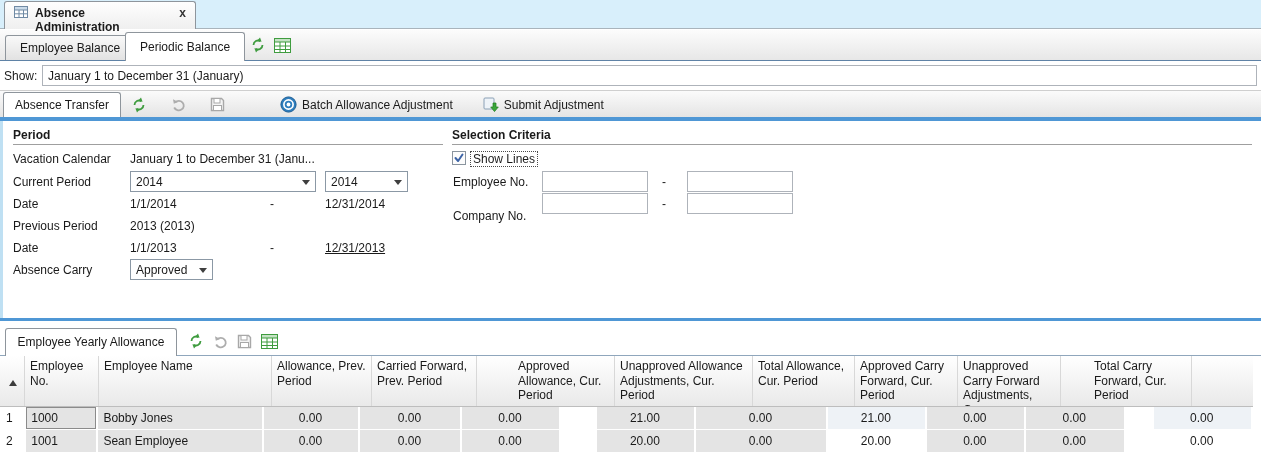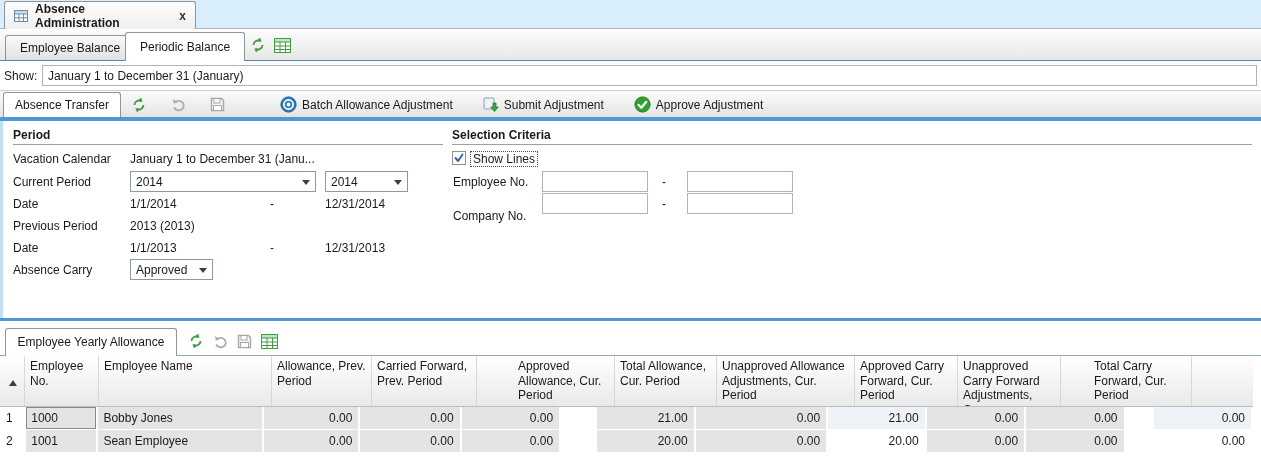--- a/index.html
+++ b/index.html
@@ -15,21 +15,21 @@
   
   .titlebar {
     position:absolute; left:0; top:0; width:1261px; height:29px;
     background:#d8effb; border-bottom:1px solid #a9b4bc;
   }
   .main-tab {
     position:absolute; left:4px; top:1px; width:192px; height:28px;
     background:linear-gradient(#fefefe,#efefef);
     border:1px solid #8e959c; border-bottom:none;
     border-radius:3px 3px 0 0;
-    display:flex; align-items:center; gap:7px; padding:12px 9px;
+    display:flex; gap:7px; padding:4px 9px;
     z-index:2;
   }
   .main-tab .title { font-weight:bold; }
   .main-tab .close-x { margin-left:auto; font-weight:bold; color:#333; cursor:default; font-size:12px; }
   
   .subtab-strip {
     position:absolute; left:0; top:30px; width:1261px; height:31px;
     background:linear-gradient(#fcfcfc,#e7e7e7);
     border-bottom:1px solid #5f82a6;
   }
@@ -101,21 +101,21 @@
   }
   .grid-strip-icons { position:absolute; left:188px; top:10px; display:flex; gap:9px; align-items:center; }
   
   .grid-header { position:absolute; left:0; top:356px; width:1253px; height:51px; display:flex; background:linear-gradient(#ffffff,#e9e9e9); border-bottom:1px solid #bdbdbd; }
   .gh-cell { border-right:1px solid #d8d8d8; padding:3px 4px 0 5px; line-height:1.22; overflow:hidden; }
   .gh-gutter { display:flex; align-items:center; justify-content:center; }
   .sort-asc { width:0; height:0; border-left:4px solid transparent; border-right:4px solid transparent; border-bottom:6px solid #3c3c3c; }
   .grid-body { position:absolute; left:0; top:407px; width:1253px; }
   .grid-row { display:flex; height:22px; margin-bottom:1px; background:#fff; }
   .gc { background:#e4e4e4; margin-right:2px; padding:4px 6px 0 5px; overflow:hidden; white-space:nowrap; }
-  .gc.num { text-align:right; }
+  .gc.num { text-align:center; }
   .gc.white1 { background:#eef2f6; }
   .gc.white2 { background:#ffffff; }
   .gc.gutter { background:#ffffff; padding-left:6px; }
   .gc.focused { box-shadow:inset 0 0 0 1px #8b8b8b; }
   
   .w-gut{width:25px;} .w-c1{width:74px;} .w-c2{width:173px;} .w-c3{width:100px;}
   .w-c4{width:105px;} .w-c5{width:103px;} .w-c6{width:102px;margin-left:36px;} .w-c7{width:138px;}
   .w-c8{width:102px;} .w-c9{width:103px;} .w-c10{width:103px;} .w-c11{width:103px;margin-left:28px;}
   .icon { display:inline-block; line-height:0; }
 </style>
@@ -205,29 +205,20 @@
   </div>
   <div class="tb-btn">
     <span class="icon">
       <svg width="16" height="16" viewBox="0 0 16 16">
           <rect x="1" y="1" width="10" height="11" rx="1" fill="#eef3f8" stroke="#8aa0b5"></rect>
           <path d="M10 6h3v4h2.3L11.5 14.6 7.7 10H10z" fill="#3aa63a" stroke="#1e7d1e" stroke-width="0.7"></path>
         </svg>
     </span>
     <span>Submit Adjustment</span>
   </div>
-  <div class="tb-btn">
-    <span class="icon">
-      <svg width="17" height="17" viewBox="0 0 17 17">
-          <circle cx="8.5" cy="8.5" r="7.6" fill="#2fa12f" stroke="#1e7d1e"></circle>
-          <path d="M4.5 8.8l2.8 3 5-6" fill="none" stroke="#fff" stroke-width="2.2" stroke-linecap="round" stroke-linejoin="round"></path>
-        </svg>
-    </span>
-    <span>Approve Adjustment</span>
-  </div>
 </div>
 <div class="accent-bar-top"></div>
 
 <div class="content-panel"></div>
 
 <div class="sect-heading" style="left:13px; top:128px;">Period</div>
 <div class="sect-rule" style="left:13px; top:144px; width:430px;"></div>
 
 <div class="flabel" style="left:13px; top:152px;">Vacation Calendar</div>
 <div class="fvalue" style="left:130px; top:152px;">January 1 to December 31 (Janu...</div>
@@ -246,21 +237,21 @@
 <div class="fvalue" style="left:130px; top:197px;">1/1/2014</div>
 <div class="fvalue" style="left:270px; top:197px;">-</div>
 <div class="fvalue" style="left:325px; top:197px;">12/31/2014</div>
 
 <div class="flabel" style="left:13px; top:219px;">Previous Period</div>
 <div class="fvalue" style="left:130px; top:219px;">2013 (2013)</div>
 
 <div class="flabel" style="left:13px; top:241px;">Date</div>
 <div class="fvalue" style="left:130px; top:241px;">1/1/2013</div>
 <div class="fvalue" style="left:270px; top:241px;">-</div>
-<div class="fvalue" style="left:325px; top:241px;">12/31/2013</div>
+<div class="fvalue" style="left:325px; top:241px;text-decoration:underline;">12/31/2013</div>
 
 <div class="flabel" style="left:13px; top:263px;">Absence Carry</div>
 <div class="combo" style="left:130px; top:259px; width:83px;">
   <span>Approved</span>
   <span class="arr"></span>
 </div>
 
 <div class="sect-heading" style="left:452px; top:128px;">Selection Criteria</div>
 <div class="sect-rule" style="left:452px; top:144px; width:800px;"></div>
 
@@ -322,22 +313,22 @@
 
 <div class="grid-header">
   <div class="gh-cell gh-gutter w-gut">
       <span class="sort-asc"></span>
     </div>
   <div class="gh-cell w-c1">Employee No.</div>
   <div class="gh-cell w-c2">Employee Name</div>
   <div class="gh-cell w-c3">Allowance, Prev. Period</div>
   <div class="gh-cell w-c4">Carried Forward, Prev. Period</div>
   <div class="gh-cell w-c6">Approved Allowance, Cur. Period</div>
+  <div class="gh-cell w-c7">Unapproved Allowance Adjustments, Cur. Period</div>
   <div class="gh-cell w-c8">Total Allowance, Cur. Period</div>
-  <div class="gh-cell w-c7">Unapproved Allowance Adjustments, Cur. Period</div>
   <div class="gh-cell w-c9">Approved Carry Forward, Cur. Period</div>
   <div class="gh-cell w-c10">Unapproved Carry Forward Adjustments, Cu...</div>
   <div class="gh-cell w-c11">Total Carry Forward, Cur. Period</div>
 </div>
 
 <div class="grid-body">
   <div class="grid-row">
     <div class="gc gutter w-gut">1</div>
     <div class="gc focused w-c1">1000</div>
     <div class="gc w-c2">Bobby Jones</div>

